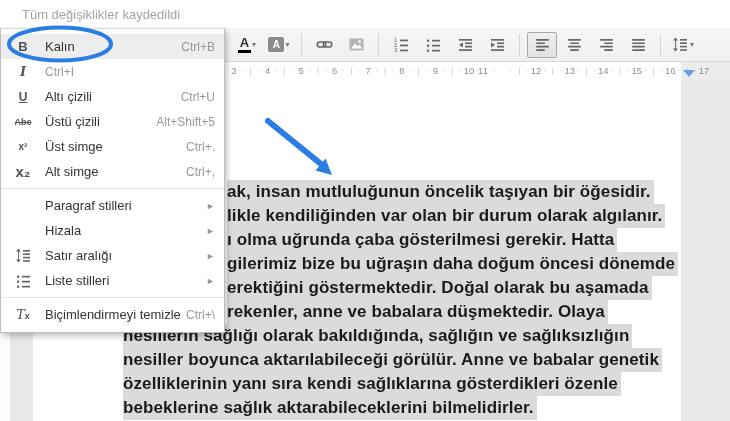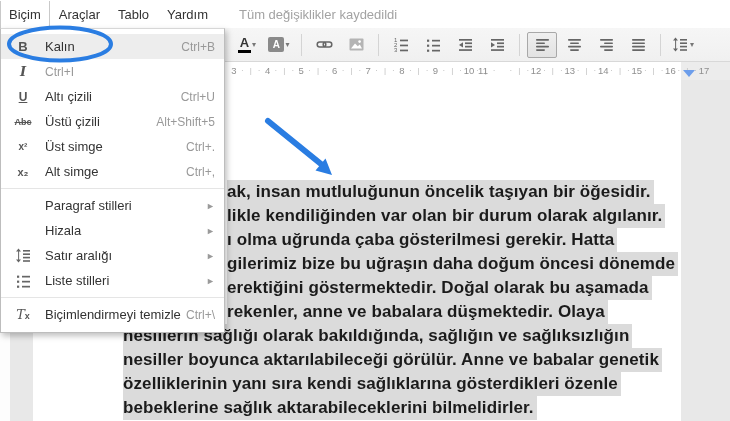--- a/index.html
+++ b/index.html
@@ -70,26 +70,20 @@
     <span class="docline" style="left: 227px; top: 252px; background: rgb(219, 219, 219);">gilerimiz bize bu uğraşın daha doğum öncesi dönemde</span>
     <span class="docline" style="left: 227px; top: 276px; background: rgb(219, 219, 219);">erektiğini göstermektedir. Doğal olarak bu aşamada</span>
     <span class="docline" style="left: 227px; top: 300px; background: rgb(219, 219, 219);">rekenler, anne ve babalara düşmektedir. Olaya</span>
     <span class="docline" style="left: 123px; top: 324px; background: rgb(219, 219, 219);">nesillerin sağlığı olarak bakıldığında, sağlığın ve sağlıksızlığın</span>
     <span class="docline" style="left: 123px; top: 348px; background: rgb(219, 219, 219);">nesiller boyunca aktarılabileceği görülür. Anne ve babalar genetik</span>
     <span class="docline" style="left: 123px; top: 372px; background: rgb(219, 219, 219);">özelliklerinin yanı sıra kendi sağlıklarına gösterdikleri özenle</span>
     <span class="docline" style="left: 123px; top: 396px; background: rgb(219, 219, 219);">bebeklerine sağlık aktarabileceklerini bilmelidirler.</span>
   </div>
 
 <div id="menubar">
-  <div id="mb-items" style="display: flex;">
-      <div class="mb-item open">Biçim</div>
-      <div class="mb-item">Araçlar</div>
-      <div class="mb-item">Tablo</div>
-      <div class="mb-item">Yardım</div>
-    </div>
   <span id="mb-status">Tüm değişiklikler kaydedildi</span>
 </div>
 
 <div id="toolbar">
     <div class="tb-btn">
       <span style="display: flex;">
         <span class="tc-wrap">
           <span class="tc-a">A</span>
           <span class="tc-bar"></span>
         </span>
@@ -319,21 +313,21 @@
     </div>
     <div class="menu-item">
       <span class="mi-icon">
         <span style="font-size:10px;font-weight:bold;">x²</span>
       </span>
       <span class="mi-label">Üst simge</span>
       <span class="mi-shortcut">Ctrl+.</span>
     </div>
     <div class="menu-item">
       <span class="mi-icon">
-        <span style="font-size:11px;font-weight:bold;">x₂</span>
+        <span style="font-size:15px;font-weight:bold;">x₂</span>
       </span>
       <span class="mi-label">Alt simge</span>
       <span class="mi-shortcut">Ctrl+,</span>
     </div>
     <div class="menu-sep"></div>
     <div class="menu-item">
       <span class="mi-icon"></span>
       <span class="mi-label">Paragraf stilleri</span>
       <span class="mi-sub">►</span>
     </div>

